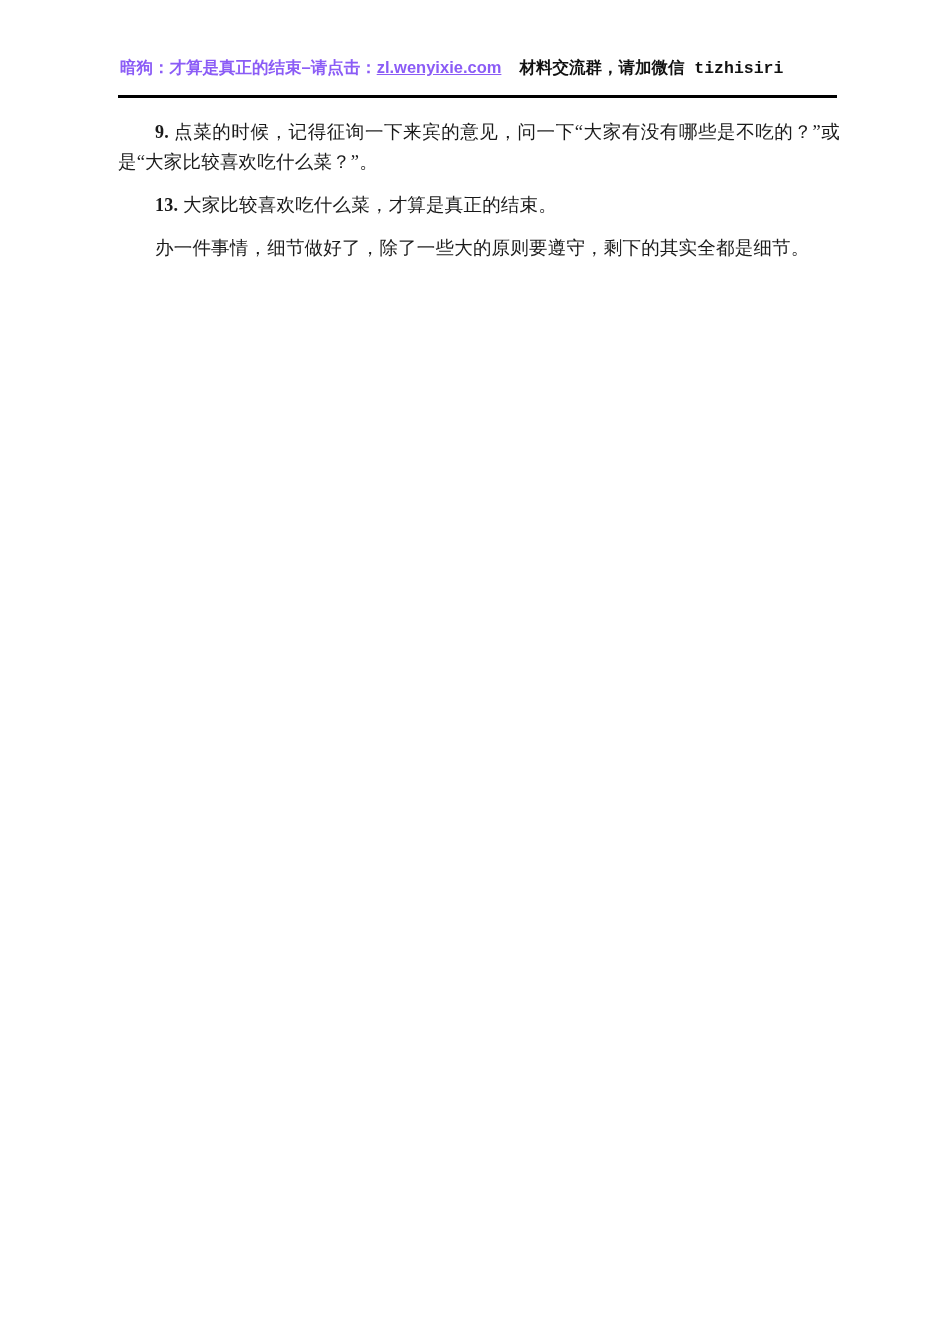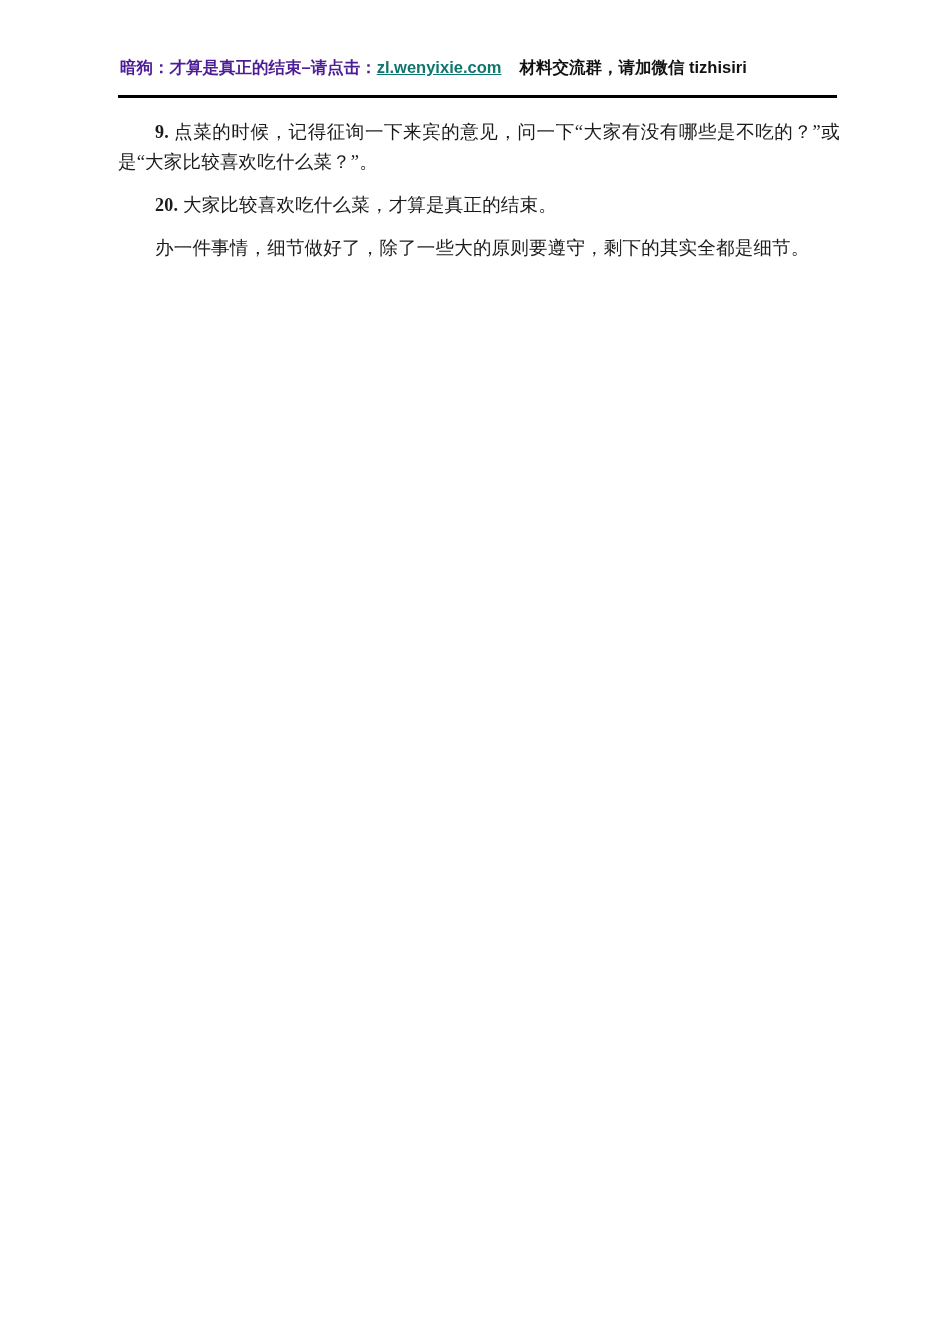--- a/index.html
+++ b/index.html
@@ -39,28 +39,29 @@
     background: #000000;
   }
   .header-text {
     font-size: 16.5px;
     font-family: "Liberation Sans", sans-serif;
     font-weight: bold;
     white-space: nowrap;
     line-height: 1.2;
   }
   .hdr-red {
-    color: #4c1d95;
+    color: #8b5cf6;
   }
   .hdr-link {
-    color: #0f766e;
+    color: #8b5cf6;
     text-decoration: underline;
   }
   .hdr-dark {
     color: #111111;
+    font-family: Liberation Mono, monospace;
   }
   .hdr-gap {
     display: inline-block;
     width: 18px;
   }
 
   .content {
     position: absolute;
     left: 118px;
     top: 118px;
@@ -97,20 +98,20 @@
       <span class="hdr-red">暗狗：</span><span class="hdr-red">才算是真正的结束</span><span class="hdr-red">–请点击：</span><span class="hdr-link">zl.wenyixie.com</span><span class="hdr-gap"></span><span class="hdr-dark">材料交流群，请加微信 tizhisiri</span>
     </div>
   </div>
   <div class="header-line"></div>
 
   <div class="content">
 
     <p class="indent"><span class="num">9.</span><span> 点菜的时候，记得征询一下来宾的意见，问一下“大家有没有哪些是不吃的？”或是“大家比较喜欢吃什么菜？”。</span></p>
 
 
-    <p class="indent"><span class="num">20.</span><span> 大家比较喜欢吃什么菜，才算是真正的结束。</span></p>
+    <p class="indent"><span class="num">13.</span><span> 大家比较喜欢吃什么菜，才算是真正的结束。</span></p>
 
 
     <p class="indent">办一件事情，细节做好了，除了一些大的原则要遵守，剩下的其实全都是细节。</p>
 
 
   </div>
 </div>
 
 </body></html>

